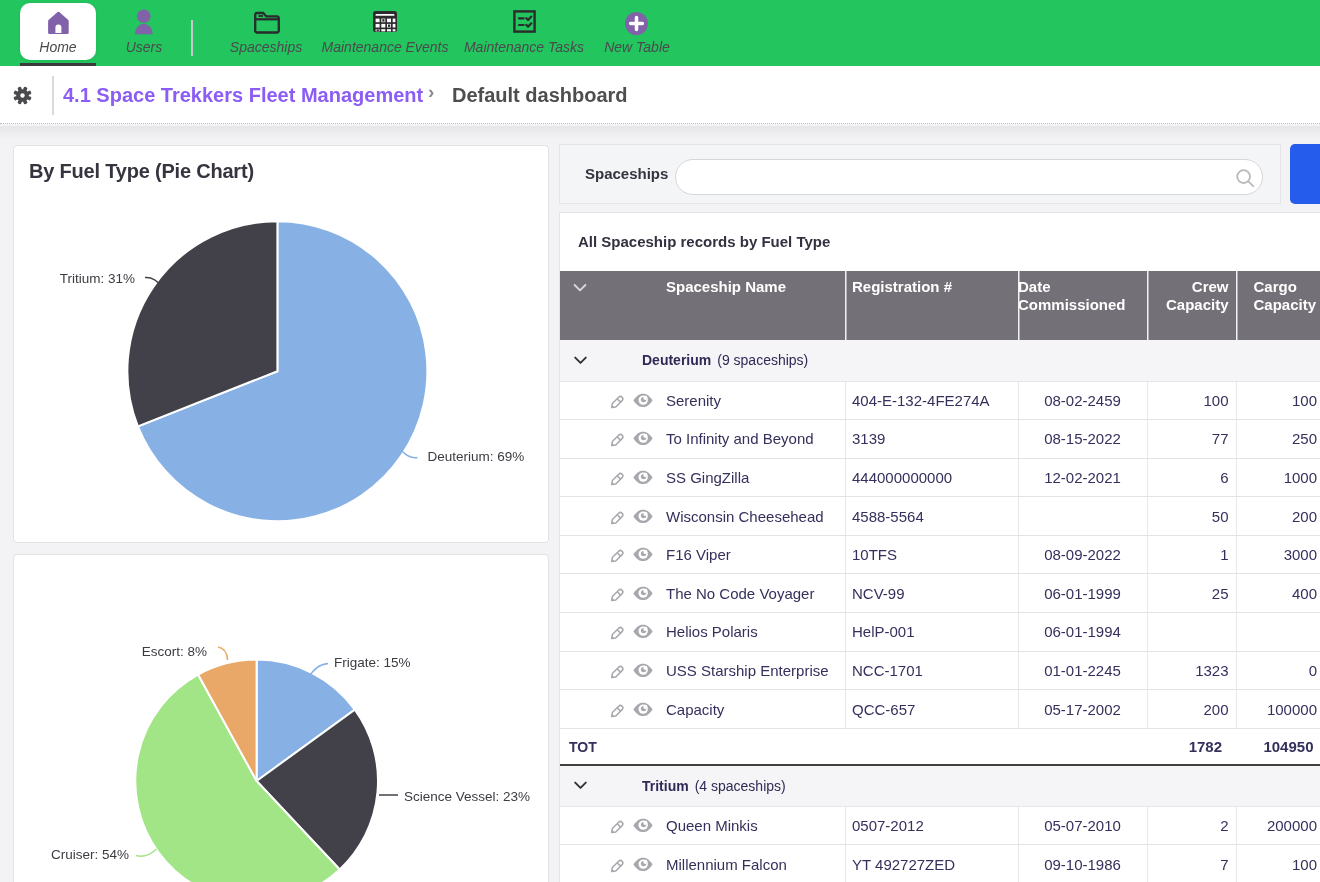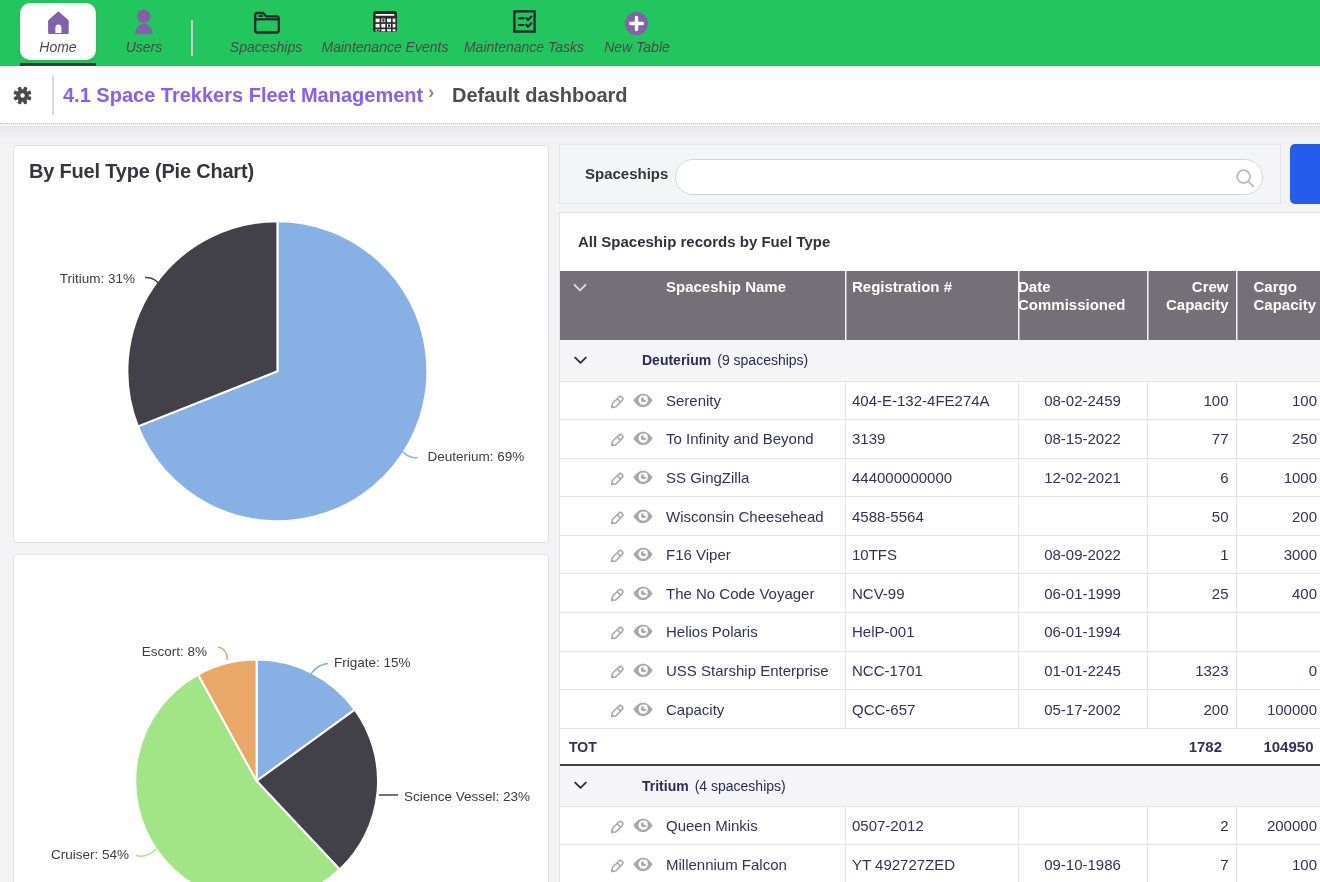--- a/index.html
+++ b/index.html
@@ -462,20 +462,21 @@
         <span class="cell ci2">
           <svg width="20" height="15" viewBox="0 0 20 15">
             <path d="M0.4 7.4 C4 2.2 6.8 0.8 10 0.8 C13.2 0.8 16 2.2 19.6 7.4 C16 12.6 13.2 14 10 14 C6.8 14 4 12.6 0.4 7.4 Z" fill="#a8a7ad"></path>
             <circle cx="10.2" cy="7.1" r="4.7" fill="#fff"></circle>
             <circle cx="10.6" cy="6.6" r="2.7" fill="#a8a7ad"></circle>
             <circle cx="12.4" cy="4.9" r="2.1" fill="#fff"></circle>
           </svg>
         </span>
         <span class="cell cname">Queen Minkis</span>
         <span class="cell creg">0507-2012</span>
+        <span class="cell cdate">05-07-2010</span>
         <span class="cell ccrew">2</span>
         <span class="cell ccargo">200000</span>
       </div>
       <div class="row">
         <span class="cell ci1">
           <svg width="17" height="17" viewBox="0 0 17 17">
             <g transform="translate(1.7,15.6) rotate(45)">
               <g stroke="#a8a7ad" fill="none" stroke-width="1.5" stroke-linejoin="round">
                 <path d="M0 0 L-2.4 -3.3 V-12.3 A2.4 2.4 0 0 1 2.4 -12.3 V-3.3 Z"></path>
                 <path d="M-2.4 -10.1 H2.4"></path>

